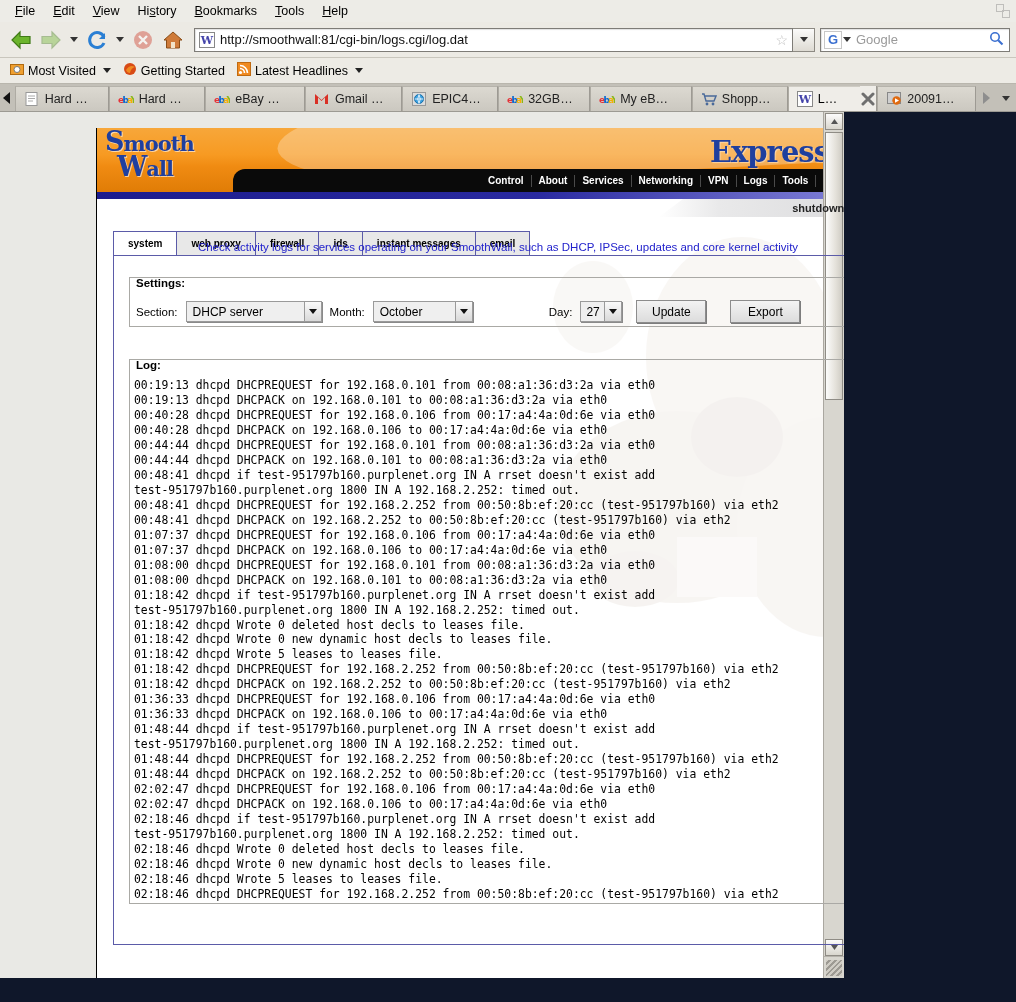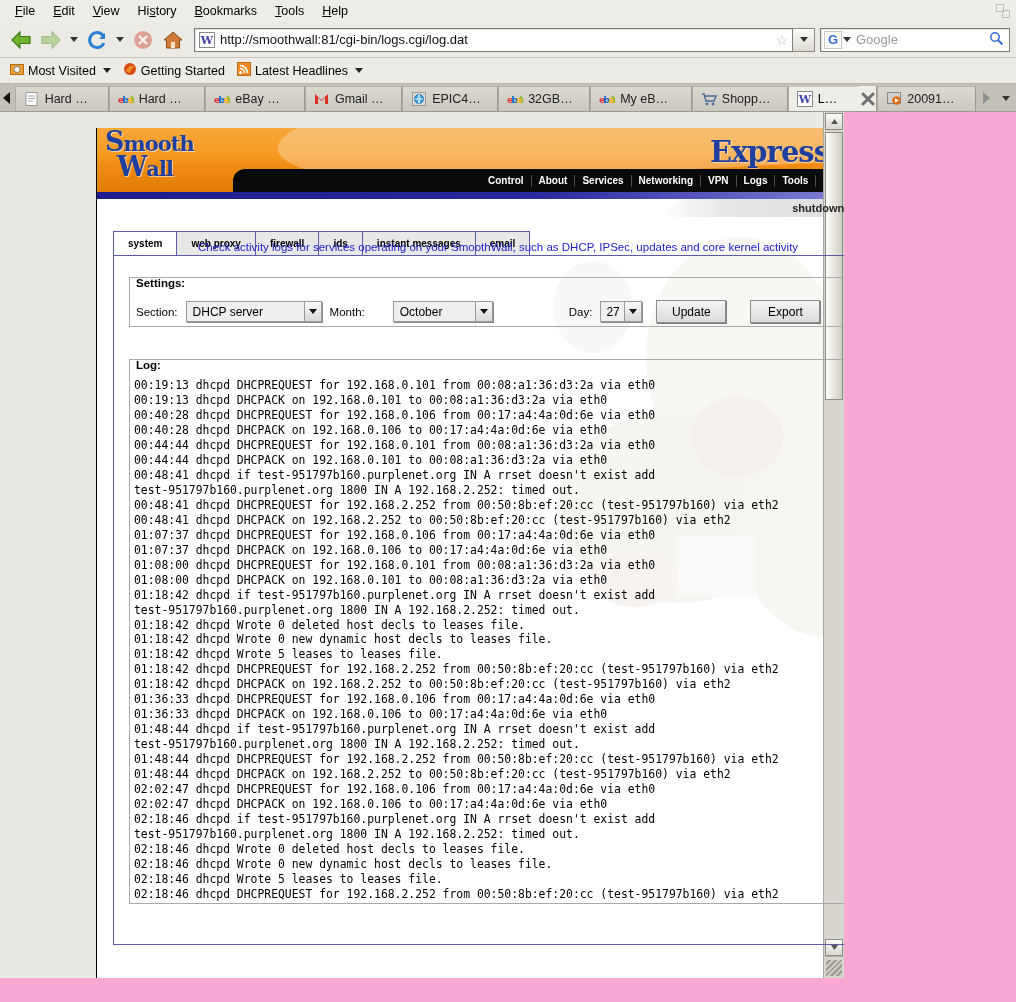--- a/index.html
+++ b/index.html
@@ -4,21 +4,21 @@
 <style>
   html, body {
     margin: 0; padding: 0;
     width: 1016px; height: 1002px;
     overflow: hidden;
     background: #ffffff;
     font-family: "Liberation Sans", sans-serif;
     font-size: 12px;
     color: #000;
   }
-  #app { position: relative; width: 1016px; height: 1002px; background:#f9a8d4; }
+  #app { position: relative; width: 1016px; height: 1002px; background:#0f172a; }
 
   
   .menubar {
     position: absolute; top:0; left:0; width:1016px; height:22px;
     background:#edece7; display:flex; align-items:center;
     padding-left:6px; box-sizing:border-box;
   }
   .menubar .mi { padding:1px 9px; font-size:12.5px; color:#000; cursor:default; }
   .menubar .mi u { text-decoration: underline; }
   .winctl { position:absolute; right:6px; top:4px; width:14px; height:14px; opacity:.45; }
@@ -253,21 +253,21 @@
     height:21px;background:#efefef;border:1px solid #9a9a9a;box-sizing:border-box;
     box-shadow:1px 1px 0 #8a8a8a;
     font-size:12px;color:#000;padding-left:6px;
   }
   .sel .arrowbox{
     width:17px;height:19px;display:flex;align-items:center;justify-content:center;
     background:linear-gradient(#fafafa,#d9d9d9);border-left:1px solid #9a9a9a;box-sizing:border-box;
   }
   .sel .tri{width:0;height:0;border-left:4px solid transparent;border-right:4px solid transparent;border-top:5px solid #111;}
   #sel-section{width:136px;margin-right:8px;}
-  #sel-month{width:100px;margin-right:8px;margin-left:20px;}
+  #sel-month{width:100px;margin-right:8px;}
   #sel-day{width:42px;margin-right:14px;padding-left:5px;}
   .btn{
     height:23px;min-width:70px;padding:0 12px;
     background:linear-gradient(#f3f3f3,#dcdcdc);
     border:1px solid #8c8c8c;box-sizing:border-box;
     box-shadow:1px 1px 0 #7d7d7d;
     font-size:12px;color:#000;display:flex;align-items:center;justify-content:center;
     margin-right:24px;
   }
   .logwrap{

